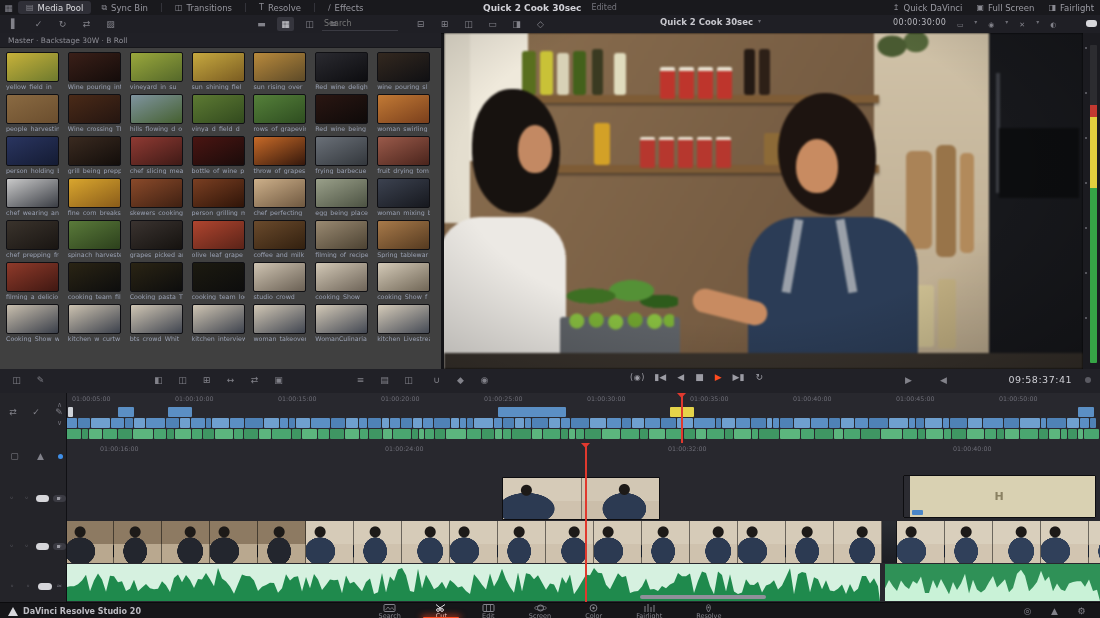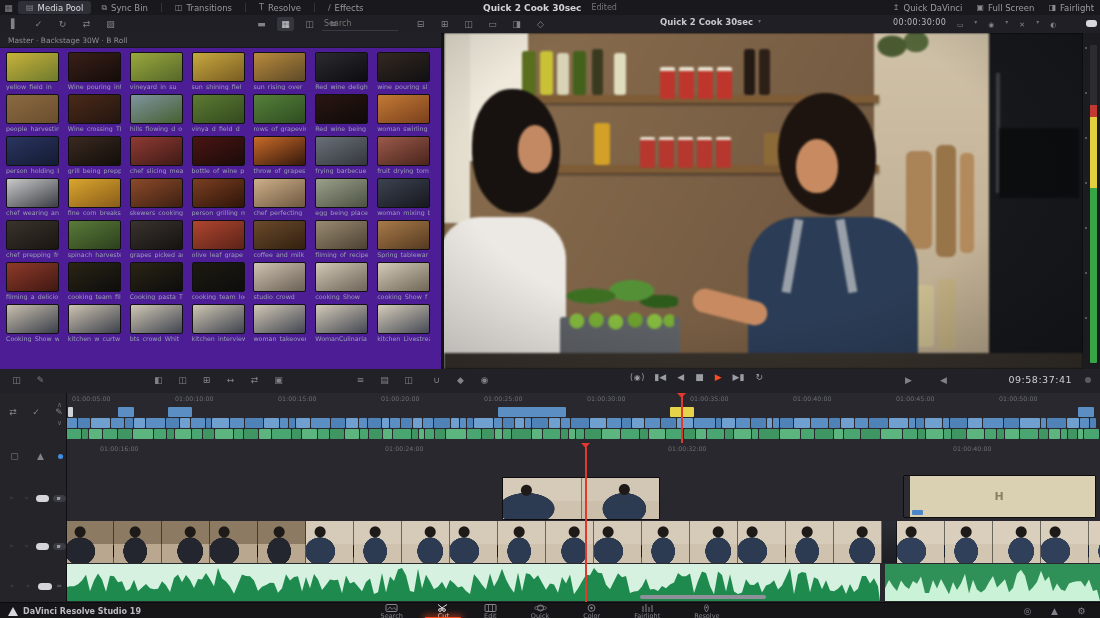--- a/index.html
+++ b/index.html
@@ -20,21 +20,21 @@
   #proj-title .t{font-size:9px;font-weight:bold;color:#d2d2d8;}
   #proj-title .s{font-size:8px;color:#75757d;}
   #tb1-right{right:6px;top:0;height:15px;display:flex;align-items:center;gap:14px;}
   .actbtn{display:flex;align-items:center;gap:4px;font-size:8.5px;color:#9b9ba3;}
   #topbar2{left:0;top:15px;width:1100px;height:18px;background:#1f1f25;border-bottom:1px solid #0b0b0d;}
   #search-box{display:flex;align-items:center;gap:4px;}
   #search-input{width:72px;background:transparent;border:none;border-bottom:1px solid #3a3a42;
        color:#9a9aa2;font-size:8px;height:11px;outline:none;font-family:inherit;}
   .caret{font-size:6px;color:#6d6d75;}
   
-  #media-panel{left:0;top:33px;width:441px;height:336px;background:#4c1d95;}
+  #media-panel{left:0;top:33px;width:441px;height:336px;background:#404040;}
   #breadcrumb{left:0;top:0;width:441px;height:15px;display:flex;align-items:center;padding-left:8px;
        font-size:7.5px;color:#8e8e96;background:#202026;border-bottom:1px solid #17171b;box-sizing:border-box;}
   #media-grid{left:6px;top:19px;width:430px;display:grid;grid-template-columns:repeat(7,1fr);column-gap:3px;row-gap:4px;}
   .mcell{width:58px;}
   .mthumb{width:51px;height:28px;border-radius:2px;border:1px solid #101014;}
   .mname{font-size:6.3px;color:#99a0b2;margin-top:1px;white-space:nowrap;overflow:hidden;width:53px;}
   
   #viewer{left:444px;top:33px;width:639px;height:336px;background:#000;overflow:hidden;}
   #scene{left:0;top:0;width:639px;height:336px;filter:blur(1.2px) saturate(1.06);}
   #scene div{position:absolute;}
@@ -771,21 +771,21 @@
   <div id="h-scroll"></div>
   <div class="playhead" style="left:585px;top:0;height:159px;"></div>
   <div class="ph-cap" style="left:581px;top:0;"></div>
 </div>
 
 <div id="bottombar" class="abs">
   <div id="app-id">
     <svg width="10" height="9" viewBox="0 0 10 9">
       <path d="M5 0 L10 9 L0 9 Z" fill="#d8d8dc"></path>
     </svg>
-    <span>DaVinci Resolve Studio 19</span>
+    <span>DaVinci Resolve Studio 20</span>
   </div>
   <div id="pages">
     <div class="page">
       <svg width="13" height="8" viewBox="0 0 13 8">
             <rect x="1" y="0.5" width="11" height="7" rx="1" fill="none" stroke="#84848c" stroke-width="1"></rect>
             <path d="M2.5 6 L5 3 L7 5.5 L9 3.5 L11 6" fill="none" stroke="#84848c" stroke-width="0.8"></path>
           </svg>
       <span class="plabel">Search</span>
     </div>
     <div class="page active">
@@ -802,21 +802,21 @@
             <line x1="4.5" y1="0.5" x2="4.5" y2="7.5" stroke="#84848c" stroke-width="0.8"></line>
             <line x1="8.5" y1="0.5" x2="8.5" y2="7.5" stroke="#84848c" stroke-width="0.8"></line>
           </svg>
       <span class="plabel">Edit</span>
     </div>
     <div class="page">
       <svg width="13" height="8" viewBox="0 0 13 8">
             <circle cx="6.5" cy="4" r="3" fill="none" stroke="#84848c" stroke-width="1"></circle>
             <ellipse cx="6.5" cy="4" rx="6" ry="2" fill="none" stroke="#84848c" stroke-width="0.7"></ellipse>
           </svg>
-      <span class="plabel">Quick</span>
+      <span class="plabel">Screen</span>
     </div>
     <div class="page">
       <svg width="13" height="8" viewBox="0 0 13 8">
             <circle cx="6.5" cy="4" r="3.4" fill="none" stroke="#84848c" stroke-width="1"></circle>
             <circle cx="6.5" cy="4" r="1.2" fill="#84848c"></circle>
           </svg>
       <span class="plabel">Color</span>
     </div>
     <div class="page">
       <svg width="13" height="8" viewBox="0 0 13 8">

